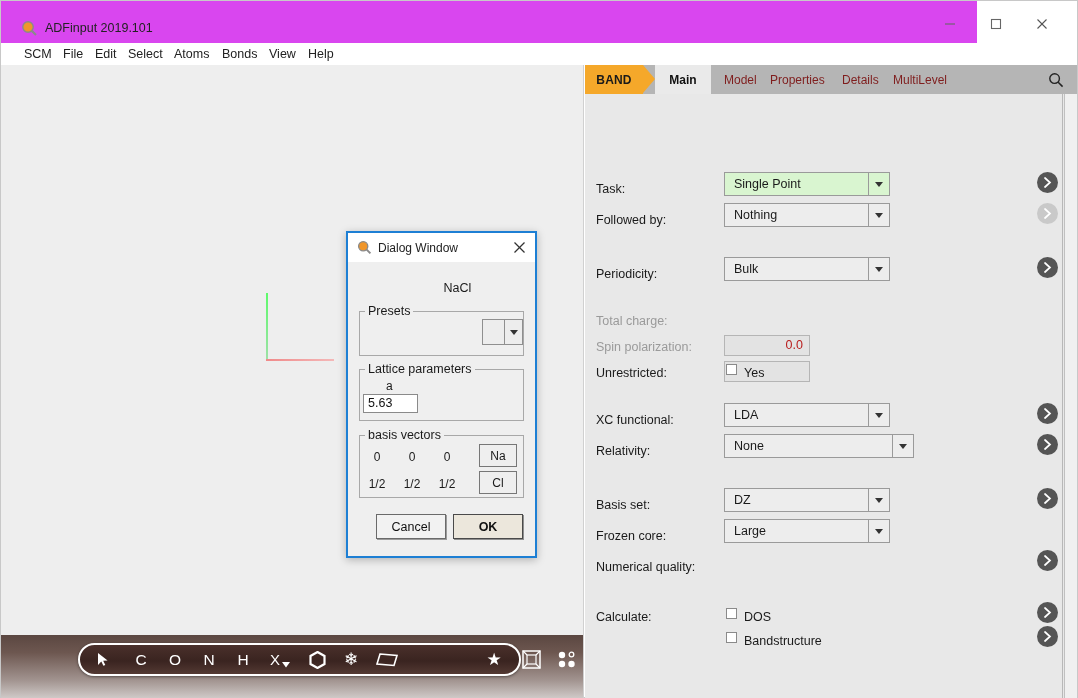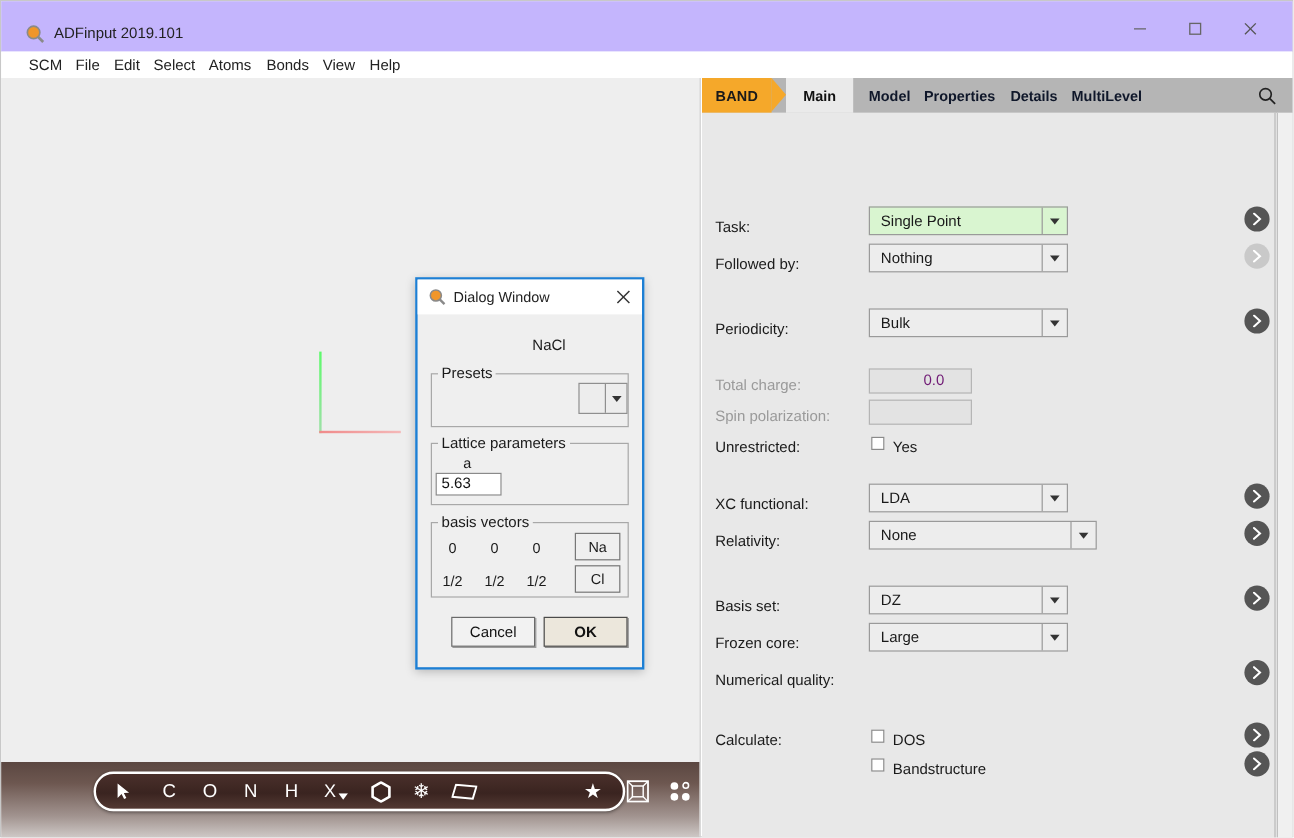--- a/index.html
+++ b/index.html
@@ -13,22 +13,22 @@
   #app {
     position: relative;
     width: 1078px; height: 698px;
     background: #ffffff;
     border: 1px solid #c8c8c8;
   }
 
   
   #titlebar {
     position: absolute; left: 0; top: 0;
-    width: 1076px; height: 42px;
-    background: #c4b5fd;
+    width: 976px; height: 42px;
+    background: #d946ef;
     border-bottom: none;
   }
   #titleicon {
     position: absolute; left: 20px; top: 19px;
     width: 17px; height: 17px;
   }
   #title-text {
     position: absolute; left: 44px; top: 19px;
     font-size: 12.5px; color: #222; line-height: 16px;
   }
@@ -128,21 +128,21 @@
   #tab-main {
     position: absolute; left: 70px; top: 0;
     width: 56px; height: 29px;
     background: #eaeaea;
     display: flex; align-items: center; justify-content: center;
     font-size: 12px; font-weight: bold; color: #111;
   }
   .tab {
     position: absolute; top: 0; height: 29px;
     display: flex; align-items: center;
-    font-size: 12px; font-weight: bold; color: #0f172a;
+    font-size: 12px; font-weight: normal; color: #7f1d1d;
   }
   #tab-search {
     position: absolute; left: 456px; top: 0;
     width: 30px; height: 29px;
     display: flex; align-items: center; justify-content: center;
   }
   #panel-body {
     position: absolute; left: 0; top: 29px;
     width: 478px; height: 604px;
     background: #e8e8e8;
@@ -186,24 +186,25 @@
     border-left: 4.5px solid transparent;
     border-right: 4.5px solid transparent;
     border-top: 5.5px solid #333;
   }
 
   .tinput {
     position: absolute;
     height: 21px;
     background: #e3e3e3;
     border: 1px solid #b5b5b5;
-    font-size: 12.5px; color: #701a75;
+    font-size: 12.5px; color: #b91c1c;
     text-align: right;
-    padding-right: 22px;
+    padding-right: 6px;
     line-height: 19px;
+    margin-top: 28px;
   }
 
   .cbox {
     position: absolute;
     width: 11px; height: 11px;
     background: #ffffff;
     border: 1px solid #8a8a8a;
   }
   .cbox-label {
     position: absolute;

